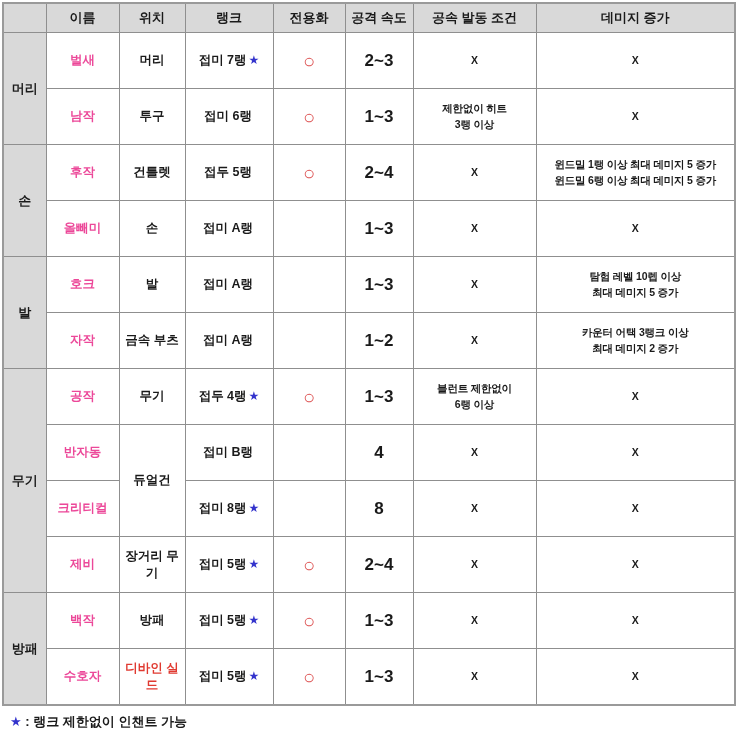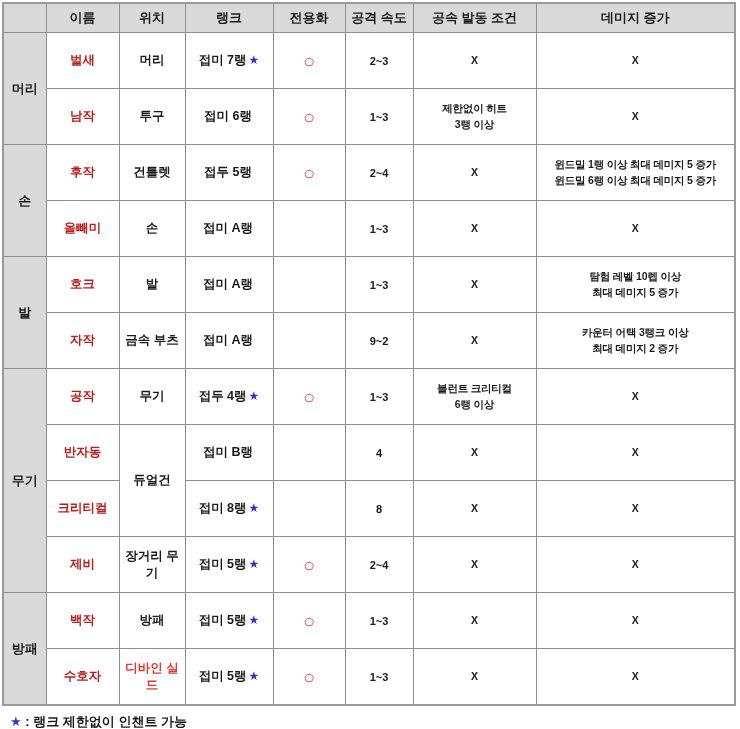--- a/index.html
+++ b/index.html
@@ -28,38 +28,38 @@
   thead th {
     background: #d9d9d9;
     height: 26px;
     font-size: 13px;
   }
   td { height: 53px; font-size: 12.5px; background: #ffffff; }
   td.cat {
     background: #d9d9d9;
     font-size: 13px;
   }
-  td.name { color: #b91c1c; }
+  td.name { color: #ec4899; }
   td.name .underline { cursor: pointer; }
   .red-text { color: #e03a31; }
   td.rank .star, .star { color: #3333cc; }
   td.rank .star { margin-left: 2px; font-size: 12px; }
   td.ded {
     color: #dd5252;
     font-size: 20px;
     font-weight: normal;
     line-height: 1;
   }
   td.cond, td.dmg {
     font-size: 10.5px;
     line-height: 1.45;
     letter-spacing: -0.2px;
     white-space: pre-line;
   }
-  td.spd { font-size: 11px; }
+  td.spd { font-size: 17px; }
 
   .footnotes { margin: 7px 0 0 8px; }
   .footnote { font-size: 13px; line-height: 1.45; }
   .footnote .star { font-size: 13px; }
 </style>
 </head>
 <body>
 
 <div class="wrap">
   <table class="enchant">
@@ -138,34 +138,34 @@
         <td class="spd">1~3</td>
         <td class="cond">X</td>
         <td class="dmg">탐험 레벨 10렙 이상
 최대 데미지 5 증가</td>
       </tr>
       <tr>
         <td class="name"><span>자작</span></td>
         <td class="loc"><span>금속 부츠</span></td>
         <td class="rank"><span>접미 A랭</span><span class="star"></span></td>
         <td class="ded"></td>
-        <td class="spd">9~2</td>
+        <td class="spd">1~2</td>
         <td class="cond">X</td>
         <td class="dmg">카운터 어택 3랭크 이상
 최대 데미지 2 증가</td>
       </tr>
 
       <tr>
         <td class="cat" rowspan="4">무기</td>
         <td class="name"><span>공작</span></td>
         <td class="loc"><span>무기</span></td>
         <td class="rank"><span>접두 4랭</span><span class="star">★</span></td>
         <td class="ded">○</td>
         <td class="spd">1~3</td>
-        <td class="cond">블런트 크리티컬
+        <td class="cond">블런트 제한없이
 6랭 이상</td>
         <td class="dmg">X</td>
       </tr>
       <tr>
         <td class="name"><span>반자동</span></td>
         <td class="loc" rowspan="2"><span>듀얼건</span></td>
         <td class="rank"><span>접미 B랭</span><span class="star"></span></td>
         <td class="ded"></td>
         <td class="spd">4</td>
         <td class="cond">X</td>

